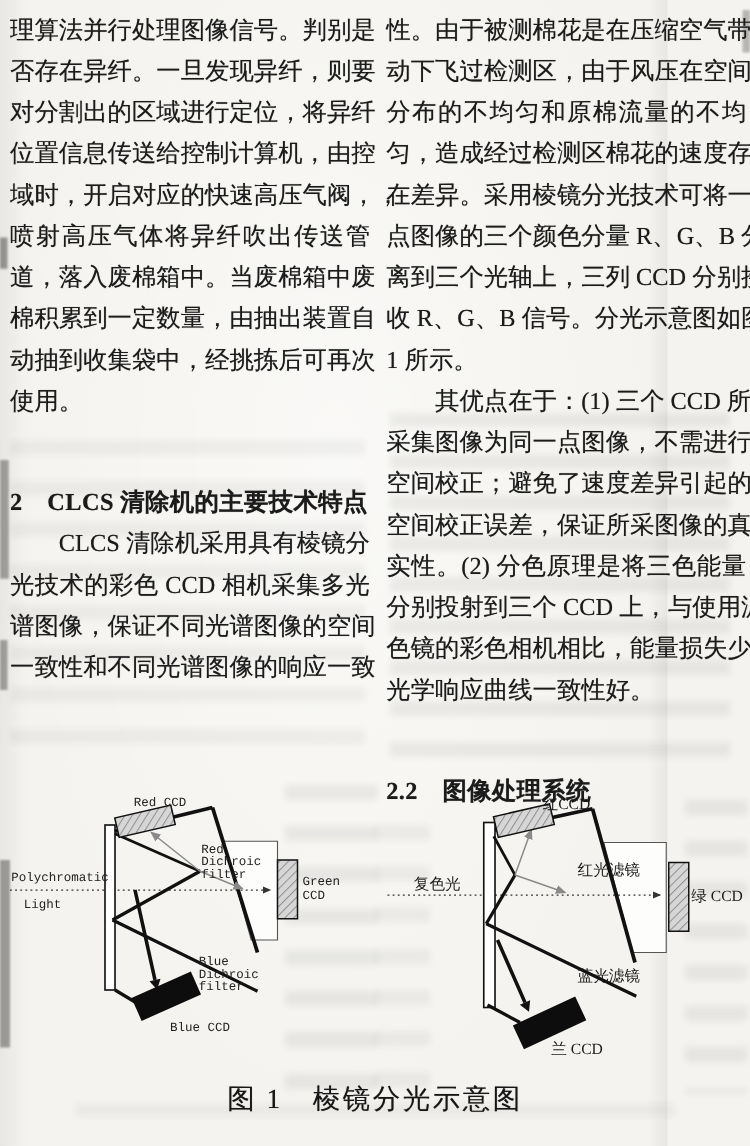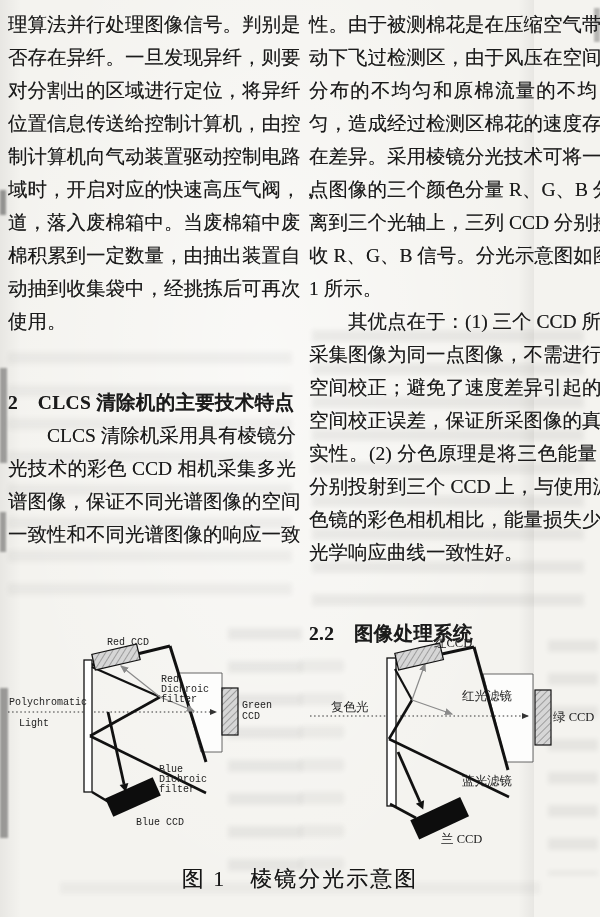--- a/index.html
+++ b/index.html
@@ -59,22 +59,22 @@
   <div class="mark" style="left:0;top:368px;width:7px;height:95px;opacity:.40;"></div>
   <div class="mark" style="left:0;top:512px;width:6px;height:40px;opacity:.40;"></div>
   <div class="mark" style="left:0;top:688px;width:8px;height:150px;opacity:.42;"></div>
   <div class="mark" style="left:594px;top:8px;width:6px;height:34px;opacity:.30;"></div>
 
   <div id="col-left" class="col">
       <div class="line">理算法并行处理图像信号。判别是</div>
       <div class="line">否存在异纤。一旦发现异纤，则要</div>
       <div class="line">对分割出的区域进行定位，将异纤</div>
       <div class="line">位置信息传送给控制计算机，由控</div>
-      <div class="line">制计算机向气动装置驱动控制电路</div>
       <div class="line">域时，开启对应的快速高压气阀，，</div>
+      <div class="line">喷射高压气体将异纤吹出传送管</div>
       <div class="line">道，落入废棉箱中。当废棉箱中废</div>
       <div class="line">棉积累到一定数量，由抽出装置自</div>
       <div class="line">动抽到收集袋中，经挑拣后可再次</div>
       <div class="line end">使用。</div>
       <div class="line head">2　CLCS 清除机的主要技术特点</div>
       <div class="line">　　CLCS 清除机采用具有棱镜分</div>
       <div class="line">光技术的彩色 CCD 相机采集多光</div>
       <div class="line">谱图像，保证不同光谱图像的空间</div>
       <div class="line">一致性和不同光谱图像的响应一致</div>
     </div>

